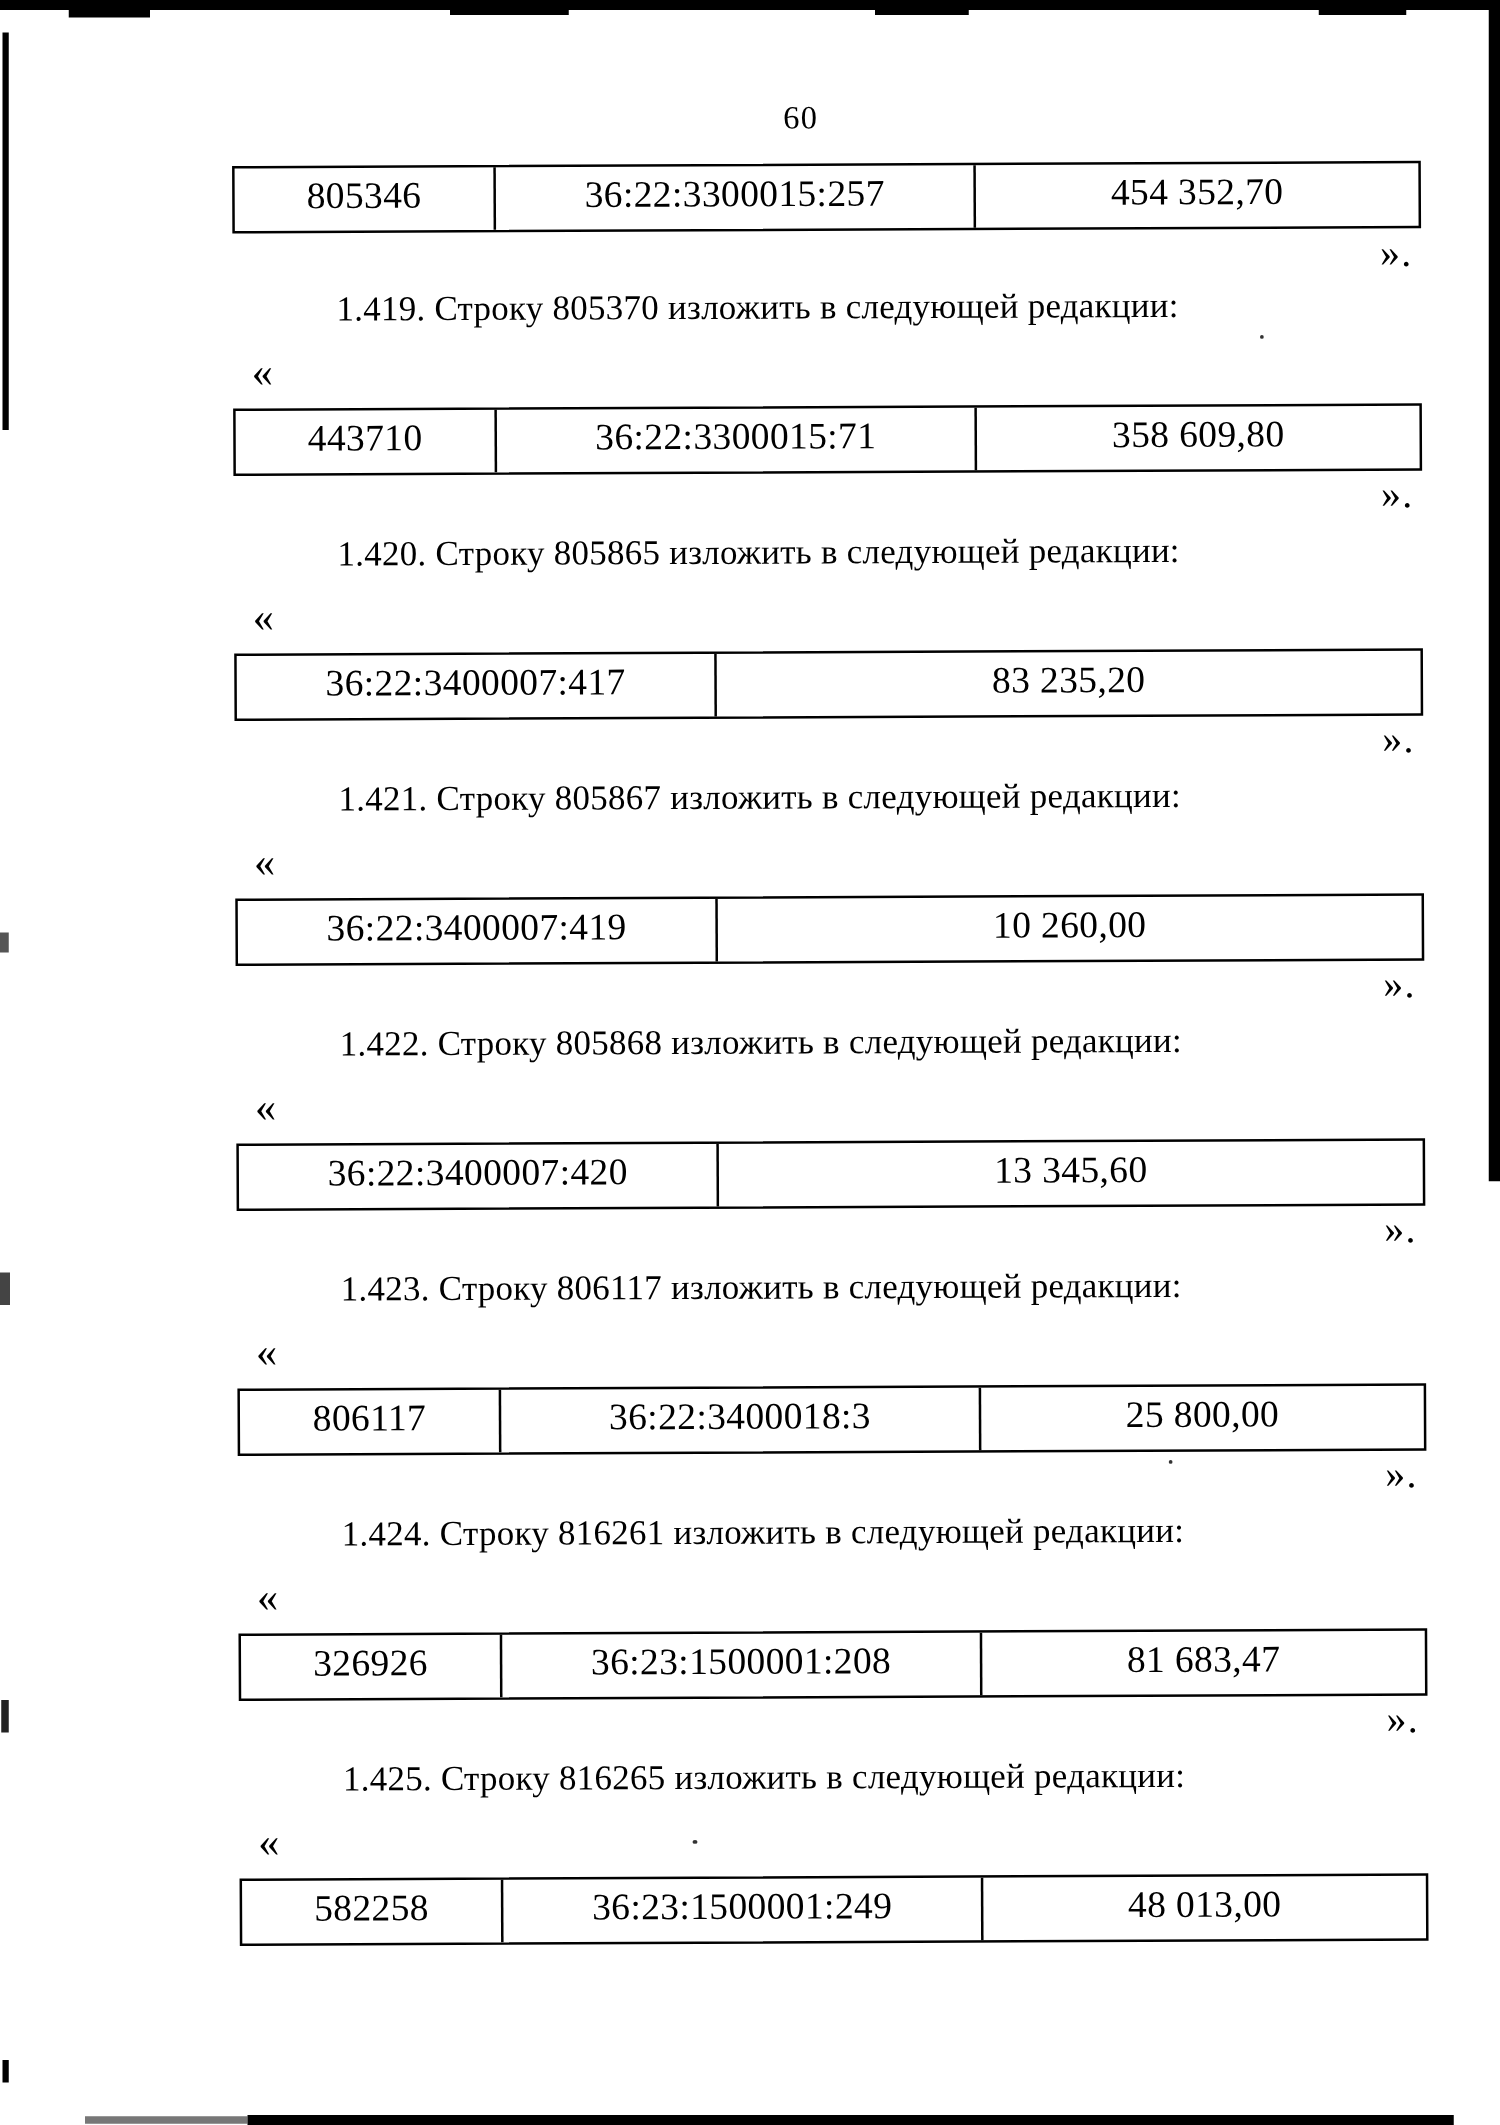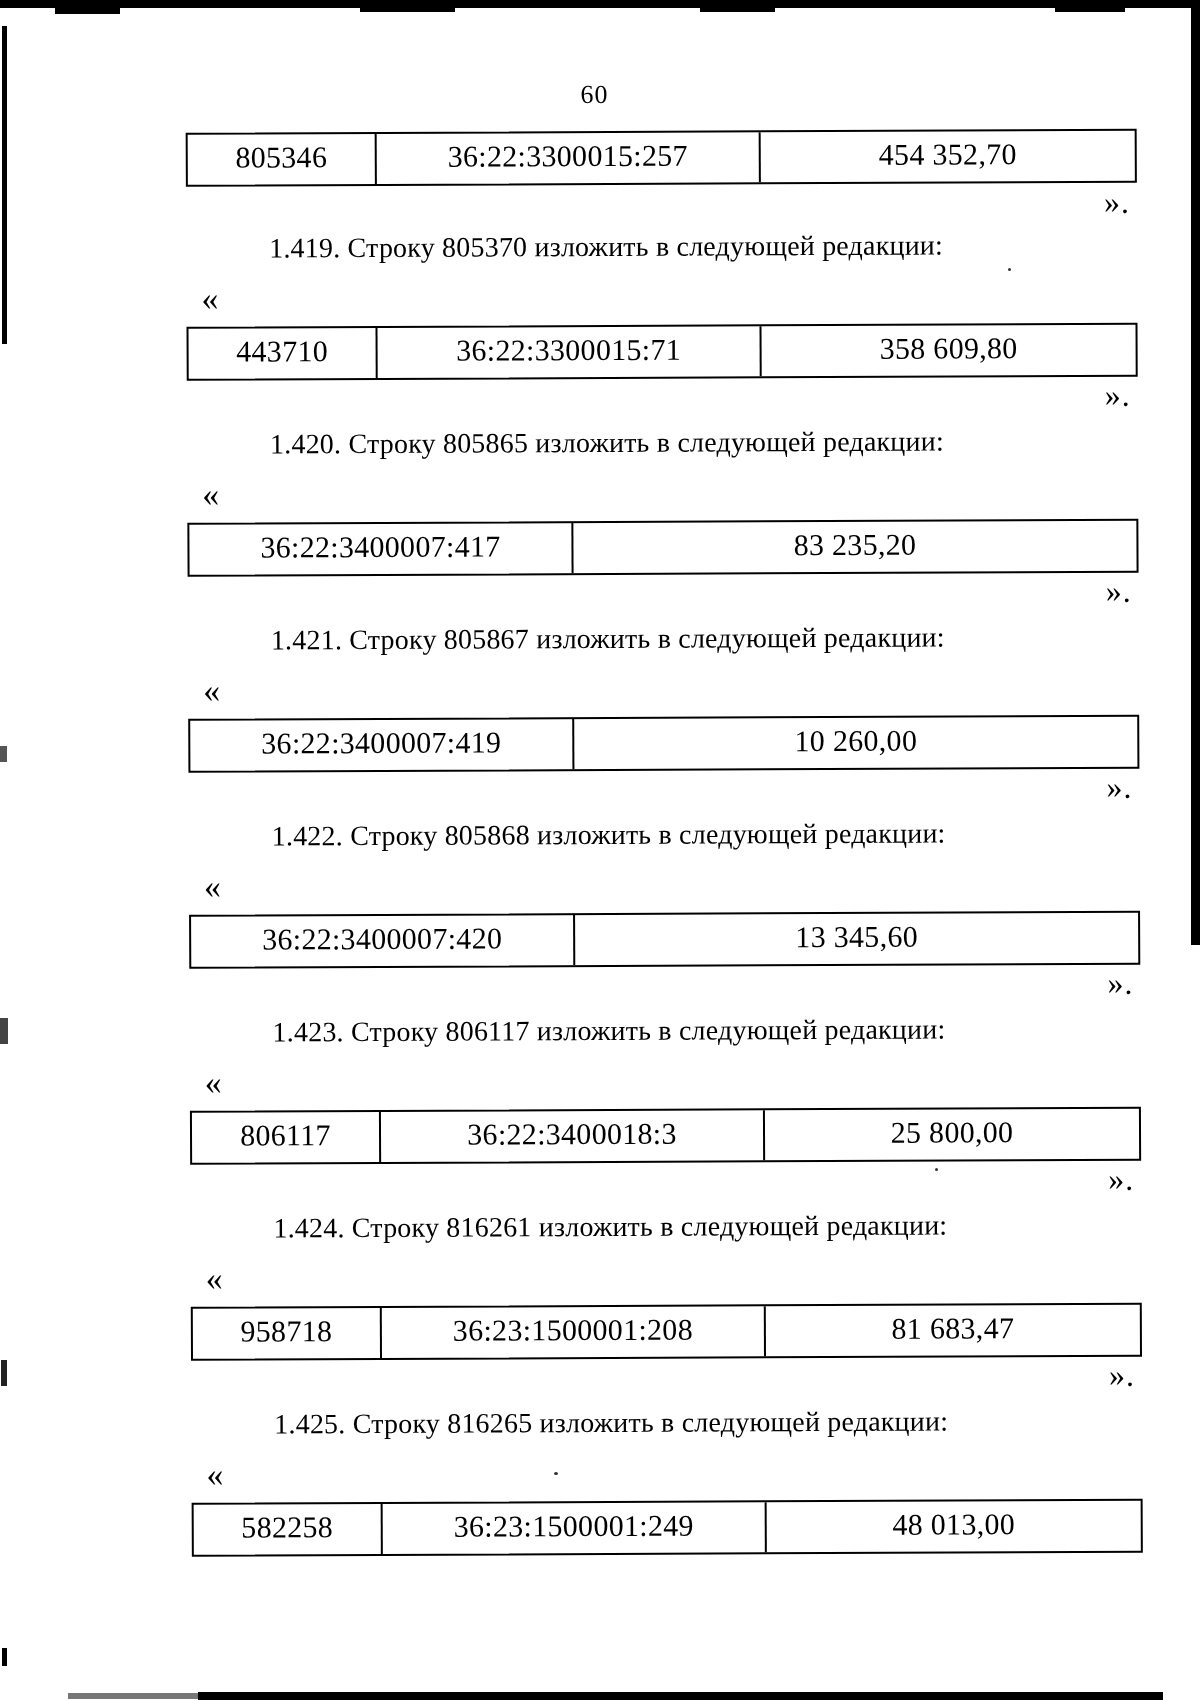--- a/index.html
+++ b/index.html
@@ -3,27 +3,27 @@
 <meta charset="utf-8">
 <style>
   html,body{margin:0;padding:0}
   body{
     width:1200px;height:1700px;overflow:hidden;position:relative;
     background:#ffffff;color:#000;
     font-family:"Liberation Serif","DejaVu Serif",serif;
   }
   #content{position:absolute;left:0;top:0;width:1200px;height:1700px;
     transform:rotate(-0.25deg);transform-origin:600px 900px}
-  .pageno{position:absolute;top:80px;left:584px;width:200px;text-align:left;
+  .pageno{position:absolute;top:80px;left:544px;width:200px;text-align:center;
     font-size:26px;letter-spacing:1px}
   .row-table{position:absolute;left:189px;display:flex;width:951px;height:54px;
     border:2.5px solid #000;box-sizing:border-box;background:#fff}
   .cell{box-sizing:border-box;padding-top:4px;text-align:center;font-size:30px;
     line-height:38px;white-space:nowrap;overflow:hidden;letter-spacing:.3px}
-  .c1{width:189px;border-right:2.5px solid #000}
+  .c1{width:209px;border-right:2.5px solid #000}
   .c2{width:384px;border-right:2.5px solid #000}
   .c3{flex:1}
   .open-q{position:absolute;left:204px;font-size:34px;line-height:30px}
   .close-q{position:absolute;left:189px;width:944px;text-align:right;
     font-size:32px;line-height:28px;letter-spacing:1px}
   .heading{position:absolute;left:272px;top:0;font-size:28px;line-height:34px;
     letter-spacing:.2px;white-space:nowrap}
   .section{position:absolute;left:0;width:1200px;height:196px;
     top:calc(230px + var(--k)*196px)}
   .section .open-q{top:52px}
@@ -131,21 +131,21 @@
       <div class="cell c2">36:22:3400018:3</div>
       <div class="cell c3">25 800,00</div>
     </div>
     <div class="close-q">».</div>
   </div>
 
   <div class="section" style="--k:5">
     <div class="heading">1.424. Строку 816261 изложить в следующей редакции:</div>
     <div class="open-q">«</div>
     <div class="row-table">
-      <div class="cell c1">958718</div>
+      <div class="cell c1">326926</div>
       <div class="cell c2">36:23:1500001:208</div>
       <div class="cell c3">81 683,47</div>
     </div>
     <div class="close-q">».</div>
   </div>
 
   <div class="section" style="--k:6">
     <div class="heading">1.425. Строку 816265 изложить в следующей редакции:</div>
     <div class="open-q">«</div>
     <div class="row-table">

